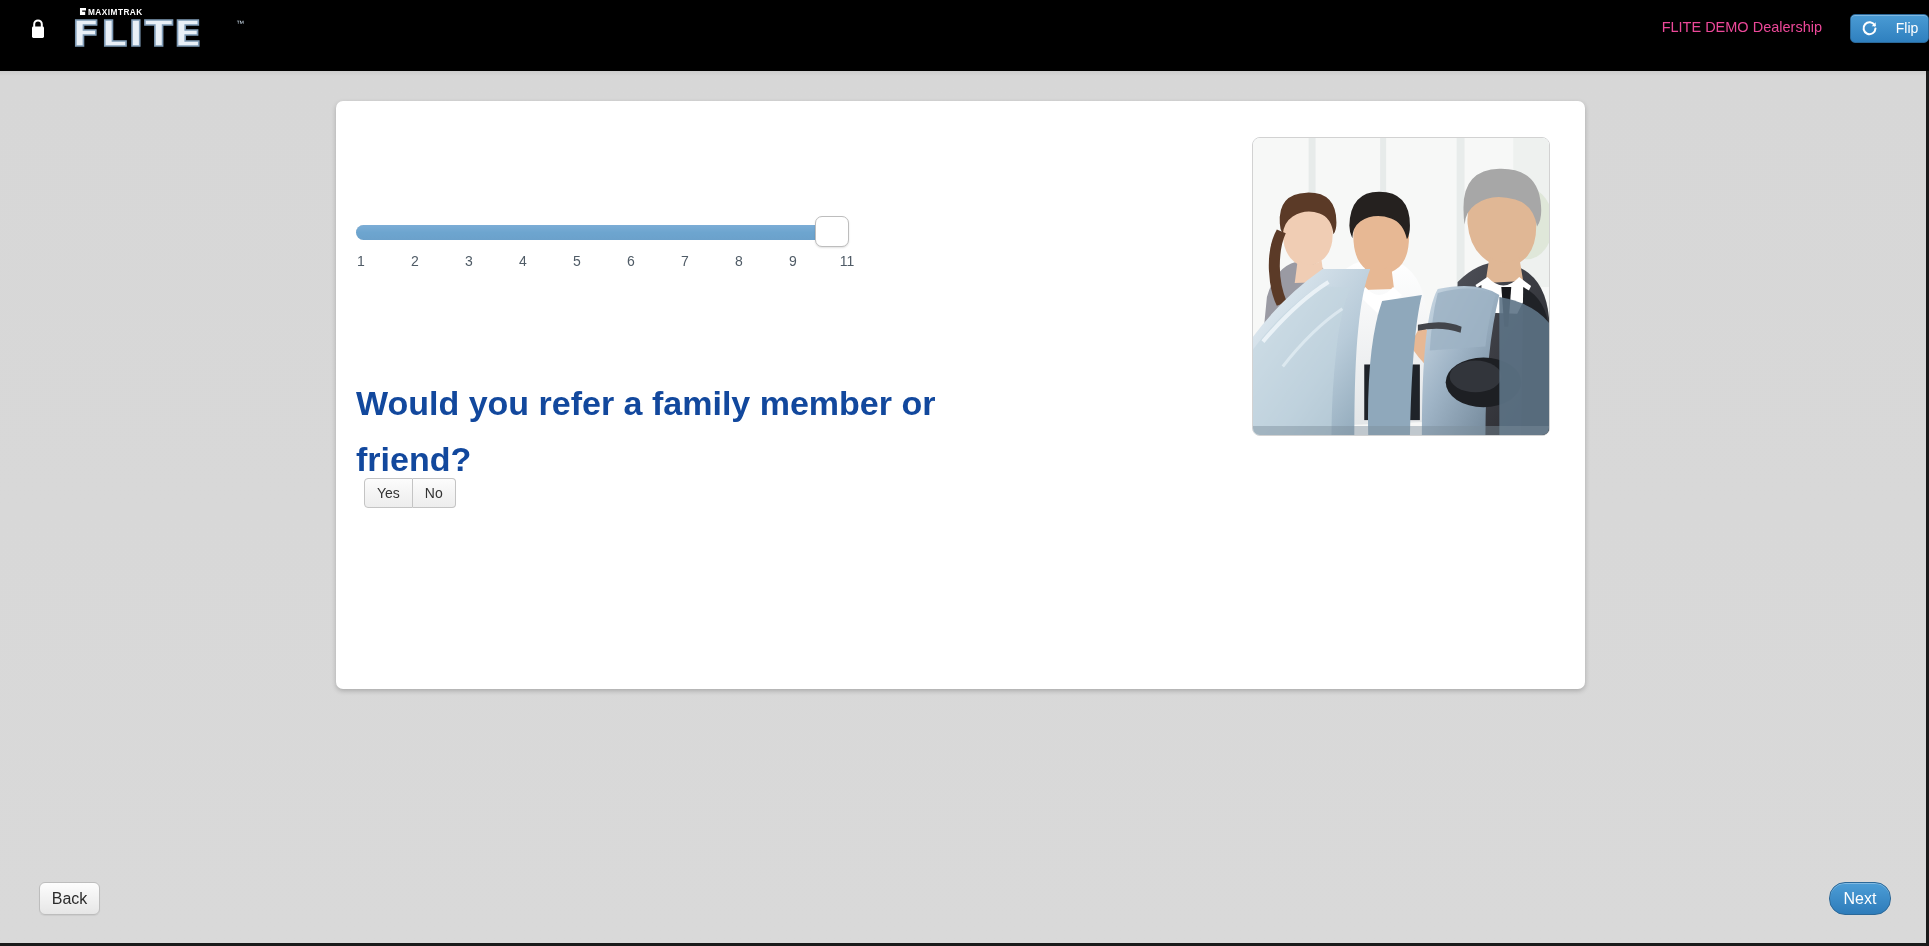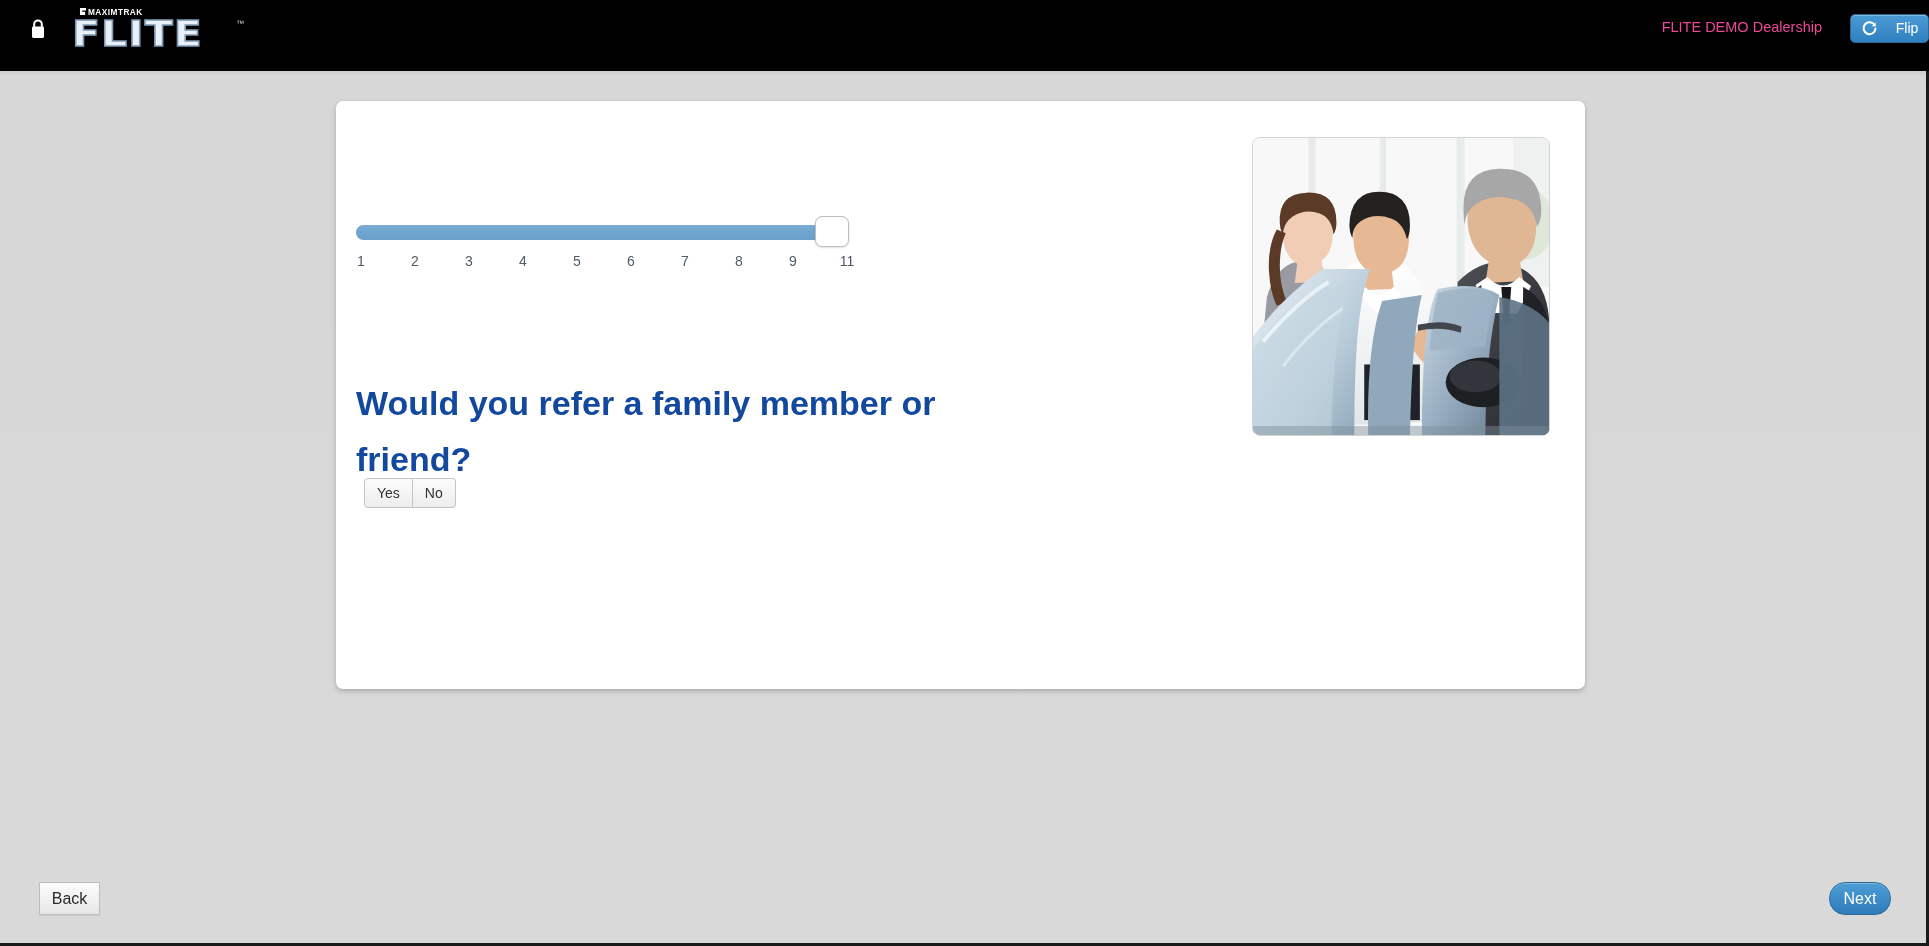--- a/index.html
+++ b/index.html
@@ -266,21 +266,21 @@
   }
   #survey-photo svg { display: block; width: 100%; height: 100%; }
 
   
   #back-button {
     position: absolute;
     left: 39px;
     bottom: 28px;
     width: 61px;
     height: 33px;
-    border-radius: 1px;
+    border-radius: 6px;
     border: 1px solid #bdbdbd;
     background: linear-gradient(to bottom, #fdfdfd 0%, #e6e6e6 100%);
     color: #2b2b2b;
     font-size: 16px;
     cursor: pointer;
     font-family: "Liberation Sans", sans-serif;
     box-shadow: 0 1px 1px rgba(0,0,0,.06);
   }
 
   #next-button {

